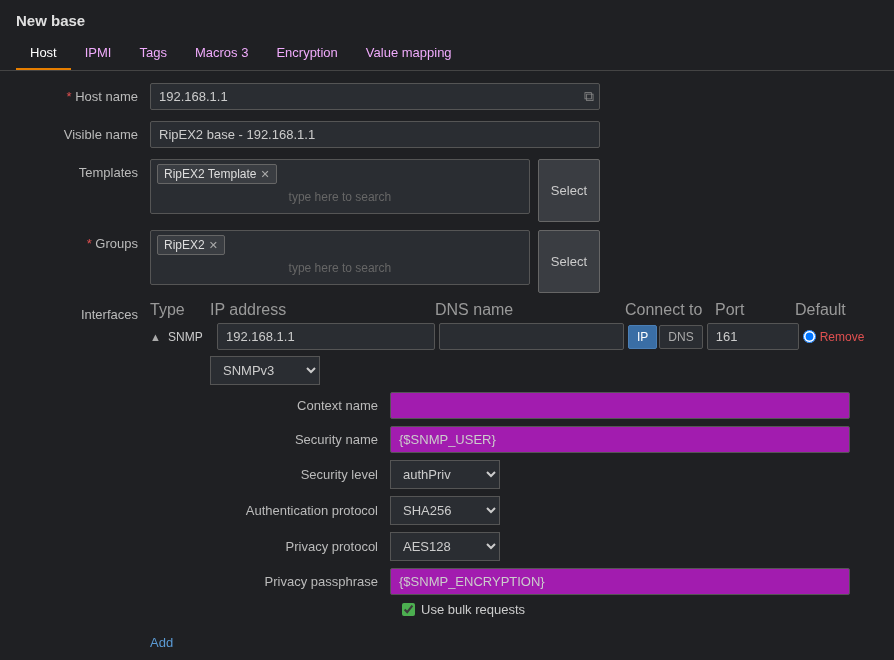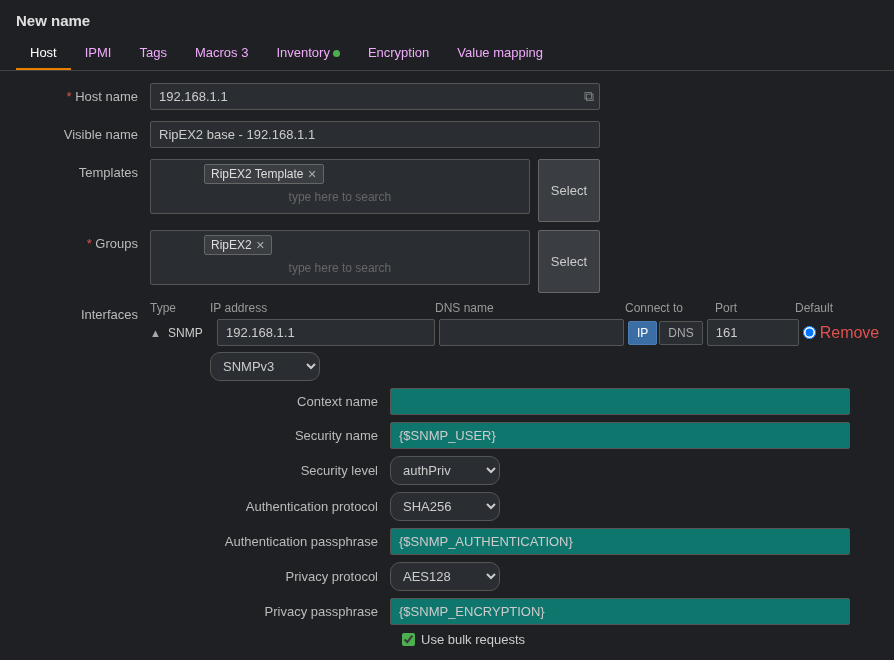--- a/index.html
+++ b/index.html
@@ -113,21 +113,20 @@
     .tag {
       background: #3a3d42;
       border: 1px solid #666;
       border-radius: 2px;
       padding: 2px 6px;
       display: flex;
       align-items: center;
       gap: 4px;
       color: #ddd;
       font-size: 12px;
-      margin-left: 47px;
     }
     .tag-close {
       cursor: pointer;
       color: #aaa;
       font-size: 11px;
     }
     .tag-placeholder {
       color: #666;
       font-size: 12px;
       padding: 2px 4px;
@@ -161,21 +160,21 @@
       color: #bbb;
       flex-shrink: 0;
     }
     .interfaces-content {
       flex: 1;
     }
     .interfaces-header {
       display: flex;
       gap: 0;
       color: #999;
-      font-size: 12px;
+      font-size: 16px;
       padding-bottom: 4px;
     }
     .ih-type { width: 60px; }
     .ih-ip { width: 225px; }
     .ih-dns { width: 190px; }
     .ih-connect { width: 90px; }
     .ih-port { width: 80px; }
     .ih-default { width: 70px; }
     .interface-row {
       display: flex;
@@ -247,21 +246,21 @@
       border-radius: 2px;
     }
     .default-radio {
       display: flex;
       align-items: center;
       gap: 4px;
     }
     .remove-link {
       color: #e05050;
       text-decoration: none;
-      font-size: 16px;
+      font-size: 12px;
       cursor: pointer;
     }
     .snmp-details {
       margin-left: 60px;
     }
     .snmp-row {
       display: flex;
       align-items: center;
       margin-bottom: 7px;
     }
@@ -272,36 +271,36 @@
       color: #bbb;
       font-size: 13px;
       flex-shrink: 0;
     }
     .snmp-label.required::before {
       content: '* ';
       color: #e05050;
     }
     .snmp-input {
       width: 460px;
-      background: #0f766e;
+      background: #a21caf;
       border: 1px solid #555;
       color: #ccc;
       padding: 5px 8px;
       font-size: 13px;
       outline: none;
       border-radius: 2px;
     }
     .snmp-select {
       background: #2a2d32;
       border: 1px solid #555;
       color: #ccc;
       padding: 5px 8px;
       font-size: 13px;
       outline: none;
-      border-radius: 10px;
+      border-radius: 0;
       cursor: pointer;
       min-width: 110px;
     }
     .checkbox-row {
       display: flex;
       align-items: center;
       margin-left: 192px;
       gap: 6px;
       margin-top: 4px;
     }
@@ -315,30 +314,27 @@
       cursor: pointer;
       display: inline-block;
       margin-top: 10px;
       margin-left: 130px;
     }
   </style>
 </head>
 <body>
 
 <div class="window">
-  <div class="title-bar">New name</div>
+  <div class="title-bar">New base</div>
 
   <div class="tabs">
     <div class="tab active">Host</div>
     <div class="tab">IPMI</div>
     <div class="tab">Tags</div>
     <div class="tab">Macros 3</div>
-    <div class="tab">
-      <span>Inventory</span><span class="dot"></span>
-    </div>
     <div class="tab">Encryption</div>
     <div class="tab">Value mapping</div>
   </div>
 
   <div class="content">
 
     
     <div class="form-row">
       <div class="form-label required">Host name</div>
       <div class="form-control">
@@ -450,24 +446,20 @@
             </select>
           </div>
 
           <div class="snmp-row">
             <div class="snmp-label">Authentication protocol</div>
             <select class="snmp-select">
               <option>SHA256</option>
             </select>
           </div>
 
-          <div class="snmp-row">
-            <div class="snmp-label">Authentication passphrase</div>
-            <input type="text" class="snmp-input" value="{$SNMP_AUTHENTICATION}" style="">
-          </div>
 
           <div class="snmp-row">
             <div class="snmp-label">Privacy protocol</div>
             <select class="snmp-select">
               <option>AES128</option>
             </select>
           </div>
 
           <div class="snmp-row">
             <div class="snmp-label">Privacy passphrase</div>

